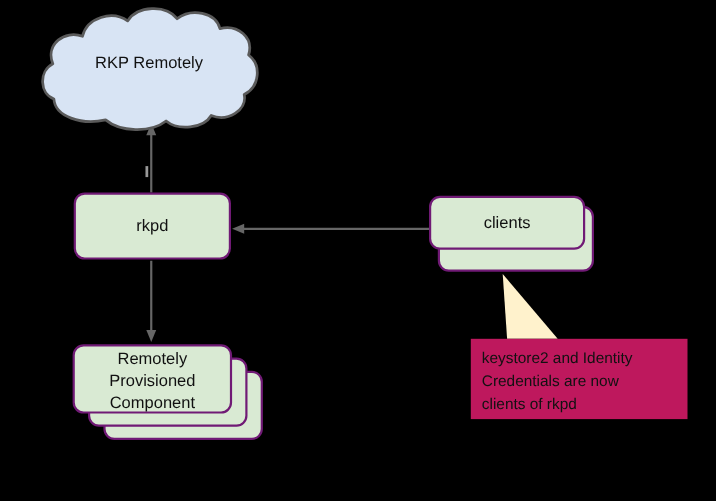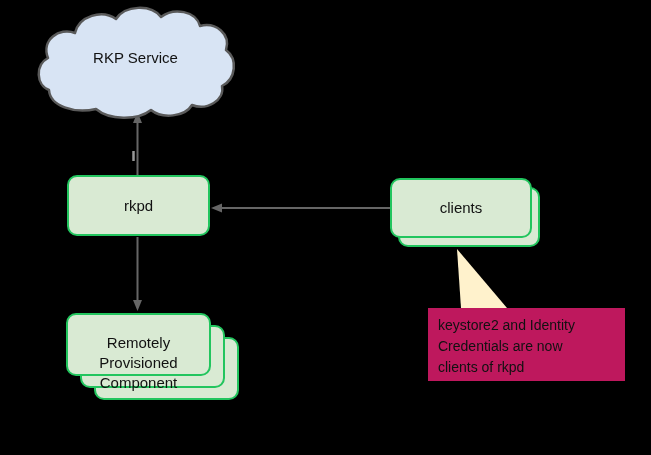--- a/index.html
+++ b/index.html
@@ -14,37 +14,37 @@
   }
   svg.overlay {
     position: absolute;
     left: 0; top: 0;
     width: 651px; height: 455px;
     z-index: 1;
   }
   .node {
     position: absolute;
     background: #d9ead3;
-    border: 2px solid #22c55e;
+    border: 2px solid #701a75;
     border-radius: 10px;
     box-sizing: border-box;
     display: flex;
     align-items: center;
     justify-content: center;
     text-align: center;
     z-index: 2;
   }
   .node .lbl { font-size: 15px; line-height: 20px; }
   #rkpd-box      { left: 67px;  top: 175px; width: 143px; height: 61px; }
   #clients-back  { left: 398px; top: 187px; width: 142px; height: 60px; z-index: 2; }
-  #clients-front { left: 390px; top: 178px; width: 142px; height: 60px; z-index: 3; }
+  #clients-front { left: 390px; top: 178px; width: 142px; height: 49px; z-index: 3; }
   #rpc-back      { left: 94px;  top: 337px; width: 145px; height: 63px; z-index: 2; }
   #rpc-mid       { left: 80px;  top: 325px; width: 145px; height: 63px; z-index: 3; }
   #rpc-front     { left: 66px;  top: 313px; width: 145px; height: 63px; z-index: 4;
-                   align-items: flex-start; padding-top: 18px; }
+                   align-items: flex-start; padding-top: 2px; }
   #rpc-front .lbl { width: 118px; margin: 0 auto; }
   #cloud-svg { position: absolute; left: 0; top: 0; width: 260px; height: 140px; z-index: 2; }
   #cloud-label {
     position: absolute; left: 58px; top: 49px; width: 155px;
     text-align: center; font-size: 15px; z-index: 3;
   }
   #callout-box {
     position: absolute; left: 428px; top: 308px; width: 197px; height: 73px;
     background: #be185d; box-sizing: border-box;
     padding: 7px 10px 0 10px; z-index: 2;
@@ -84,21 +84,21 @@
              C 41 40, 59 27, 75 33
              C 79 16, 102 9, 116 19
              C 125 5, 151 4, 161 17
              C 174 7, 196 11, 200 26
              C 216 22, 231 34, 226 50
              C 238 59, 236 79, 222 86
              C 225 100, 207 111, 192 105
              C 185 117, 162 119, 151 110
              C 137 121, 109 120, 96 109 Z" fill="#d8e4f4" stroke="#5a5a5a" stroke-width="2.5" stroke-linejoin="round"></path>
   </svg>
-  <div id="cloud-label">RKP Service</div>
+  <div id="cloud-label">RKP Remotely</div>
 
   <div class="node" id="rkpd-box">
     <span class="lbl">rkpd</span>
   </div>
 
   <div class="node" id="clients-back"></div>
   <div class="node" id="clients-front">
     <span class="lbl">clients</span>
   </div>
 

